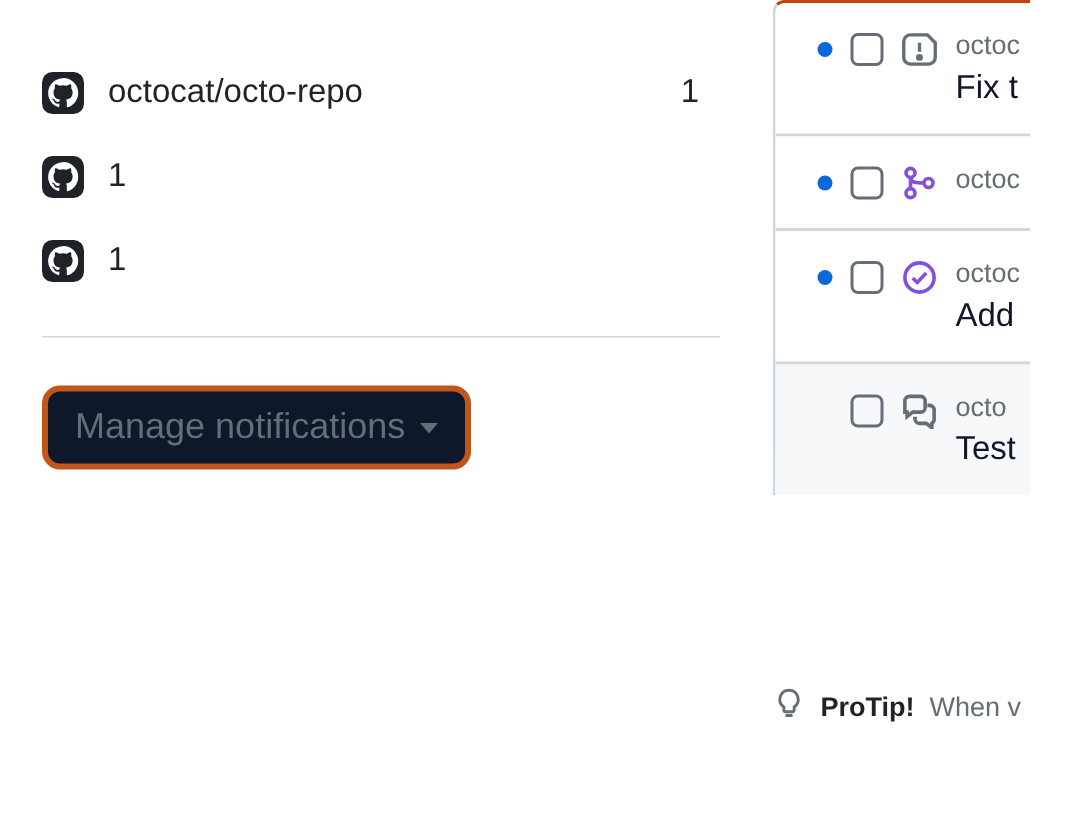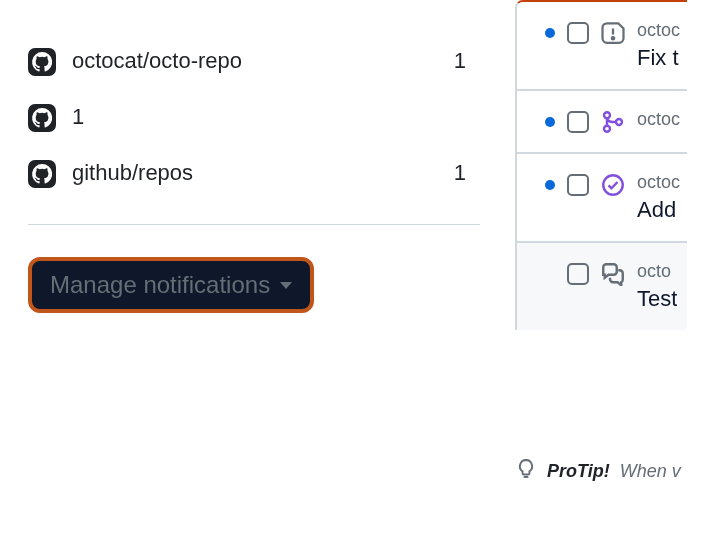--- a/index.html
+++ b/index.html
@@ -133,21 +133,20 @@
   }
   .protip {
     position: absolute;
     left: 515px;
     top: 458px;
     display: flex;
     align-items: center;
     gap: 10px;
     font-size: 18px;
     color: #656d76;
-    font-style: italic;
   }
   .protip svg { width: 22px; height: 22px; }
   .protip-label { font-weight: 600; color: #1f2328; }
 </style>
 </head>
 <body>
 
 <div class="left-panel">
   <ul class="repo-list">
     <li class="repo-item">
@@ -169,21 +168,20 @@
       </span>
       <span class="repo-count">1</span>
     </li>
     <li class="repo-item">
       <span class="repo-icon">
         <svg viewBox="0 0 24 24">
             <rect x="0" y="0" width="24" height="24" rx="6" fill="#1f2328"></rect>
             <path fill="#fff" d="M12 3.5a8.5 8.5 0 0 0-2.69 16.56c.43.08.58-.18.58-.41v-1.6c-2.37.51-2.87-1-2.87-1-.39-.99-.95-1.25-.95-1.25-.78-.53.06-.52.06-.52.86.06 1.31.88 1.31.88.76 1.31 2 .93 2.49.71.08-.55.3-.93.54-1.14-1.89-.21-3.88-.95-3.88-4.21 0-.93.33-1.69.88-2.28-.09-.22-.38-1.08.08-2.25 0 0 .72-.23 2.35.87a8.2 8.2 0 0 1 4.28 0c1.63-1.1 2.35-.87 2.35-.87.46 1.17.17 2.03.08 2.25.55.59.88 1.35.88 2.28 0 3.27-1.99 3.99-3.89 4.2.31.27.58.79.58 1.6v2.37c0 .23.15.5.59.41A8.5 8.5 0 0 0 12 3.5z"></path>
           </svg>
       </span>
-      <span class="repo-name">github/repos</span>
       <span class="repo-count">1</span>
     </li>
   </ul>
   <div class="divider"></div>
   <button class="manage-btn">
     <span>Manage notifications</span>
     <span class="caret"></span>
   </button>
 </div>
 

